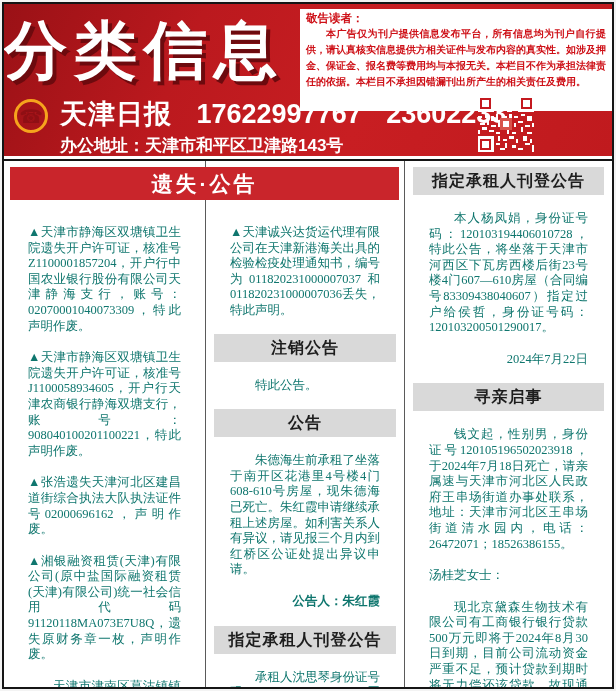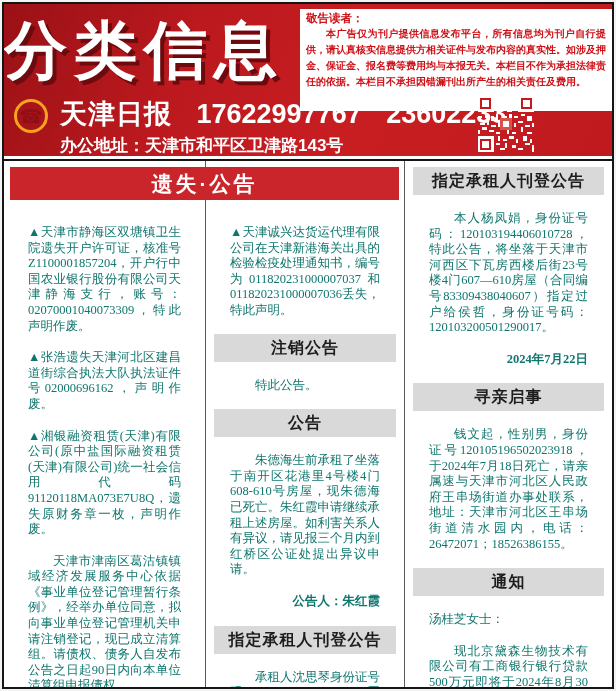--- a/index.html
+++ b/index.html
@@ -82,21 +82,21 @@
   .col3 .sec.first { margin-top:0; }
 
   .ad, .para {
     margin:16px; color:#0f766e; font-size:12.5px; line-height:15.6px;
     text-align:justify;
   }
   .ad { margin-bottom:15px; }
   .indent { text-indent:2em; }
   .right { text-align:right; }
   .bold { font-weight:bold; }
-  .datealign { font-weight:700; }
+  .datealign { font-weight:400; }
 </style>
 </head>
 <body>
 
 <div class="page">
 
   <header class="masthead">
     <div class="masthead-title">分类信息</div>
 
     <div class="notice-box">
@@ -130,20 +130,21 @@
         <rect x="11" y="11" width="3" height="3" fill="#ffffff"></rect>
       </svg>
     </div>
   </header>
 
   <main class="content">
     <div class="red-banner">遗失·公告</div>
 
     <section class="col col1">
       <p class="ad">▲天津市静海区双塘镇卫生院遗失开户许可证，核准号Z1100001857204，开户行中国农业银行股份有限公司天津静海支行，账号：02070001040073309，特此声明作废。</p>
+      <p class="ad">▲天津市静海区双塘镇卫生院遗失开户许可证，核准号J1100058934605，开户行天津农商银行静海双塘支行，账号：908040100201100221，特此声明作废。</p>
       <p class="ad">▲张浩遗失天津河北区建昌道街综合执法大队执法证件号02000696162，声明作废。</p>
       <p class="ad">▲湘银融资租赁(天津)有限公司(原中盐国际融资租赁(天津)有限公司)统一社会信用代码91120118MA073E7U8Q，遗失原财务章一枚，声明作废。</p>
       <p class="para indent">天津市津南区葛沽镇镇域经济发展服务中心依据《事业单位登记管理暂行条例》，经举办单位同意，拟向事业单位登记管理机关申请注销登记，现已成立清算组。请债权、债务人自发布公告之日起90日内向本单位清算组申报债权。</p>
 
     </section>
 
     <section class="col col2">
       <p class="ad">▲天津诚兴达货运代理有限公司在天津新港海关出具的检验检疫处理通知书，编号为011820231000007037和011820231000007036丢失，特此声明。</p>
       <h3 class="sec">注销公告</h3>
       <p class="para indent">特此公告。</p>
@@ -153,20 +154,19 @@
       <h3 class="sec">指定承租人刊登公告</h3>
       <p class="para indent">承租人沈思琴身份证号码：120102196101020725同意死亡后将坐落河东区万新村远翠中里10号楼2门301-304号住宅房屋指定过户给董友谊身份证号码：120102198707060640。</p>
     </section>
 
     <section class="col col3">
       <h3 class="sec first">指定承租人刊登公告</h3>
       <p class="para indent">本人杨凤娟，身份证号码：120103194406010728，特此公告，将坐落于天津市河西区下瓦房西楼后街23号楼4门607—610房屋（合同编号83309438040607）指定过户给侯哲，身份证号码：120103200501290017。</p>
       <p class="para right datealign">2024年7月22日</p>
       <h3 class="sec">寻亲启事</h3>
       <p class="para indent">钱文起，性别男，身份证号120105196502023918，于2024年7月18日死亡，请亲属速与天津市河北区人民政府王串场街道办事处联系，地址：天津市河北区王串场街道清水园内，电话：26472071；18526386155。</p>
-      <h3 class="sec">通知</h3>
       <p class="para">汤桂芝女士：</p>
       <p class="para indent">现北京黛森生物技术有限公司有工商银行银行贷款500万元即将于2024年8月30日到期，目前公司流动资金严重不足，预计贷款到期时将无力偿还该贷款。故现通知您如下：为偿还公司上述即将到期的贷款，请您于2024年8月25日前将全部认缴注册资本20万元向公司进行实缴（联系人：李楠 电话：13072266682）。</p>
 
     </section>
   </main>
 
 </div>
 
 </body></html>

